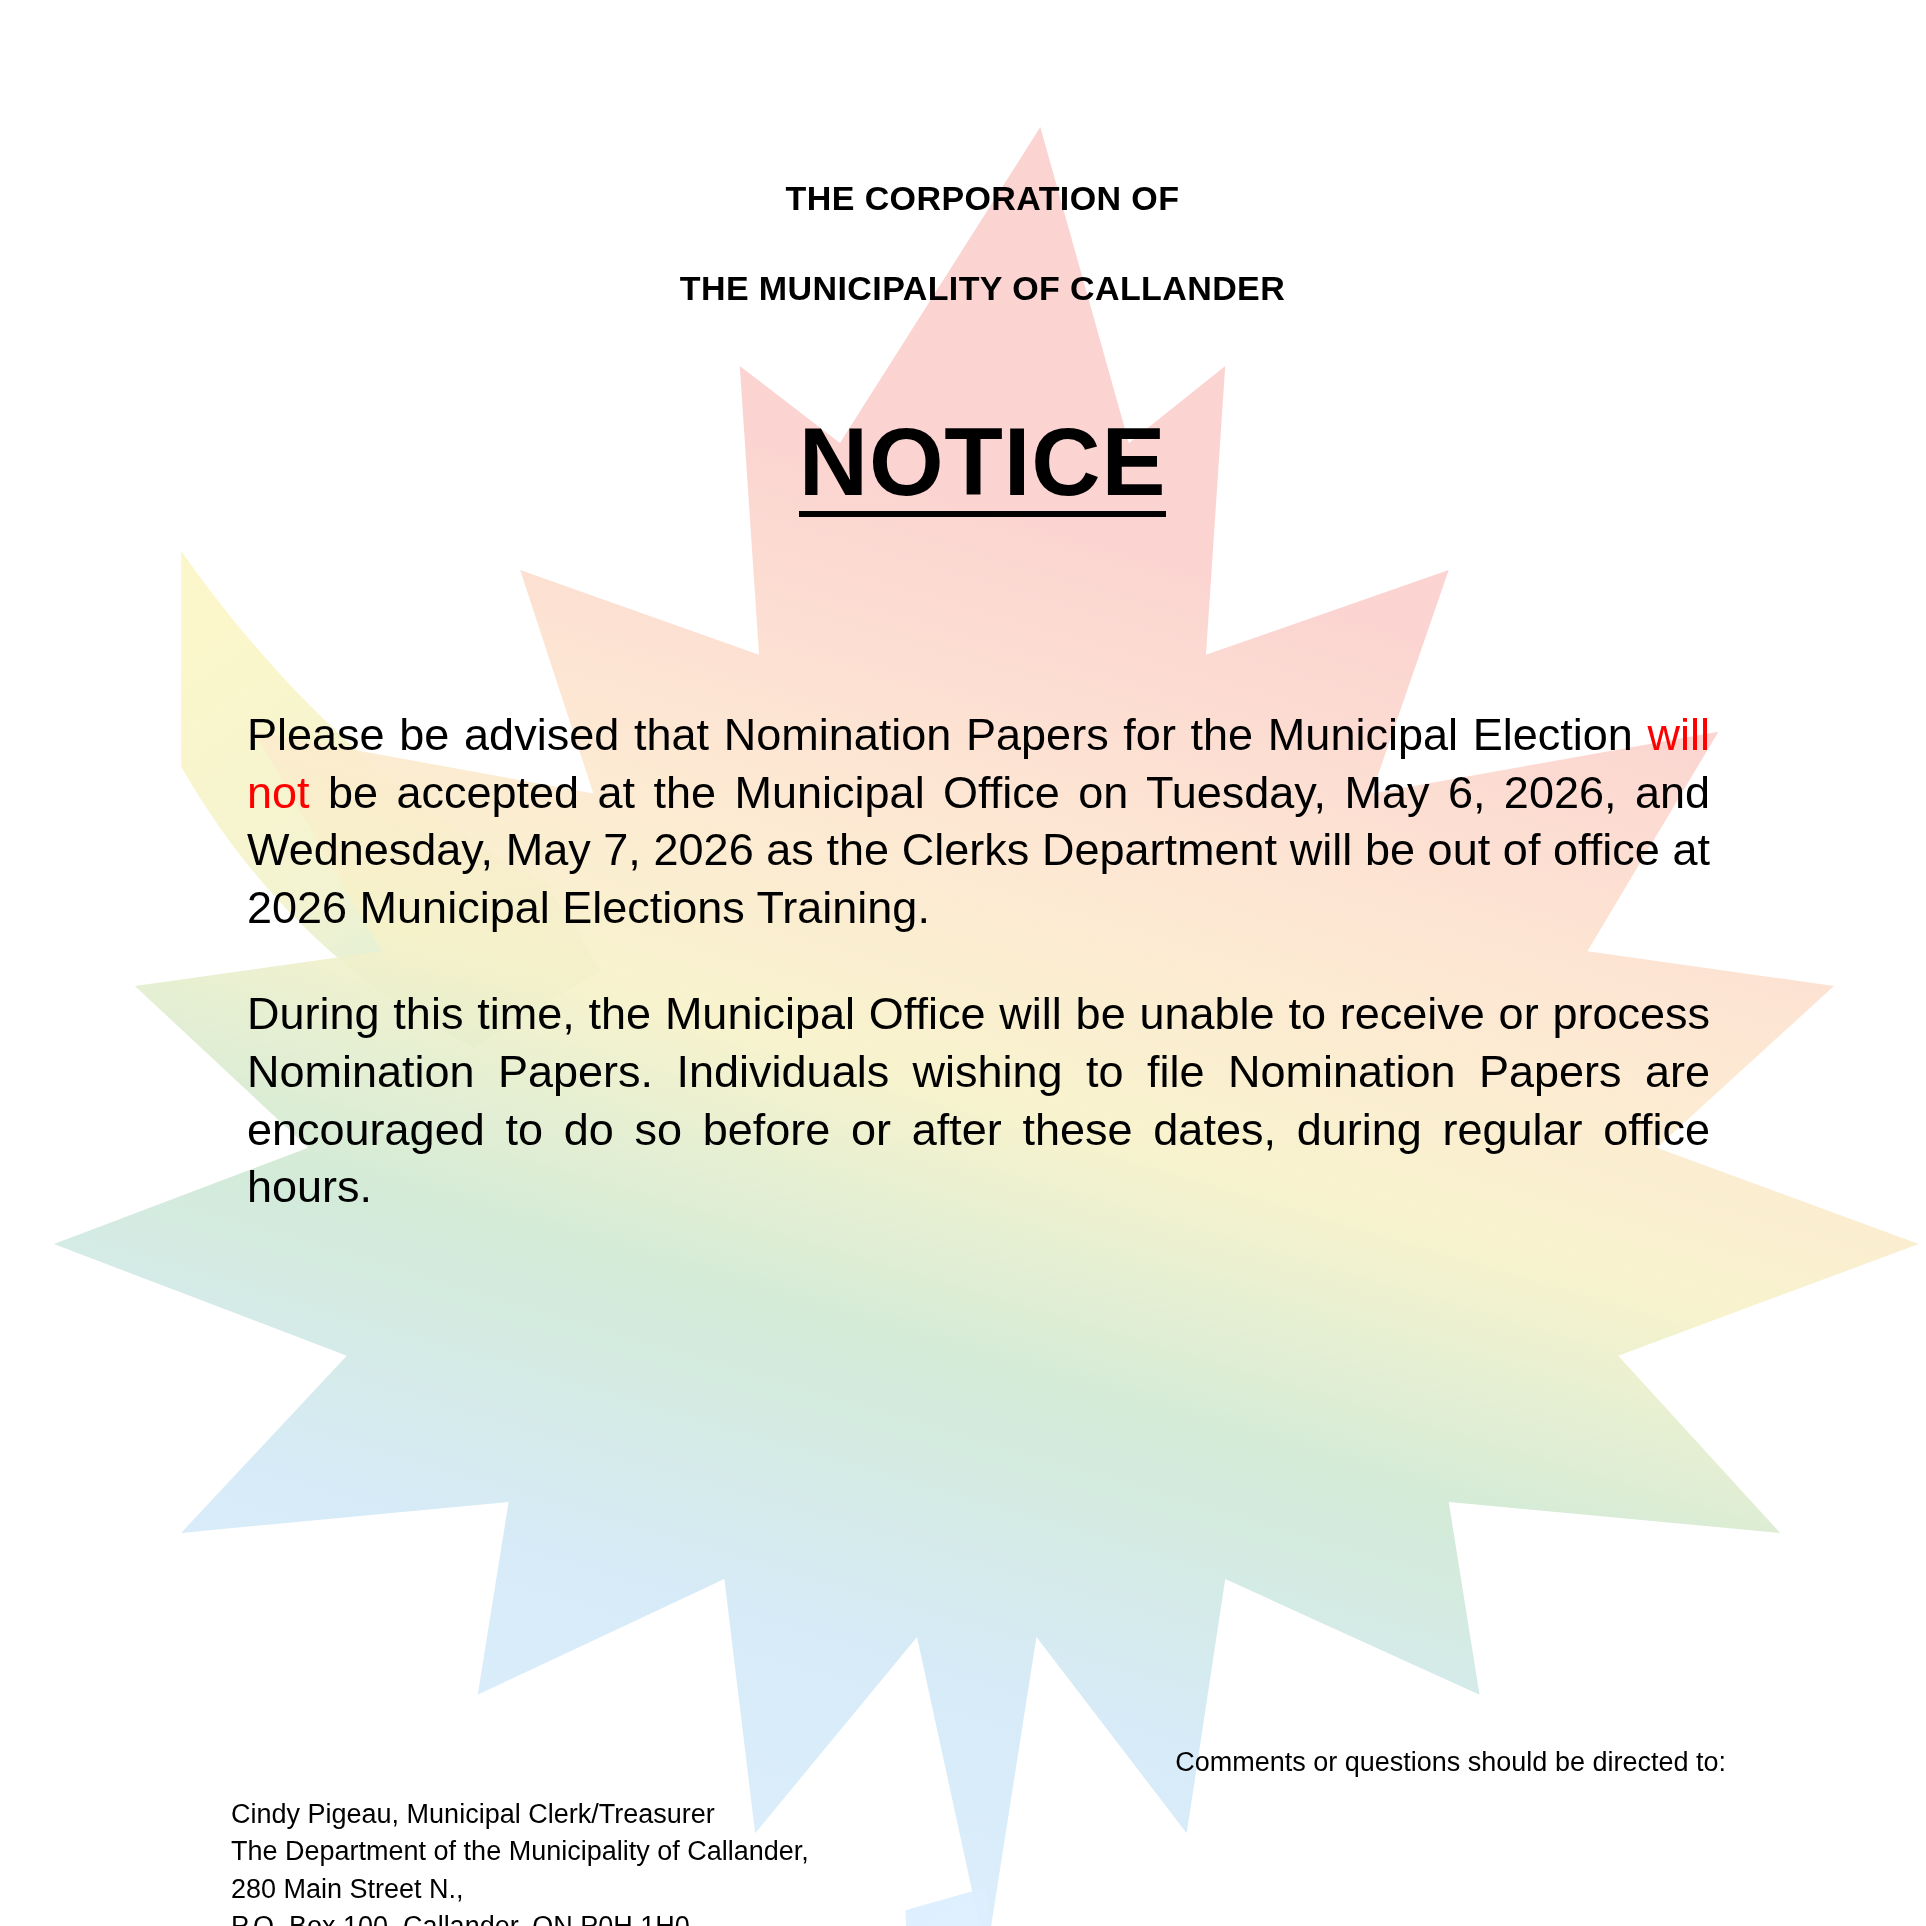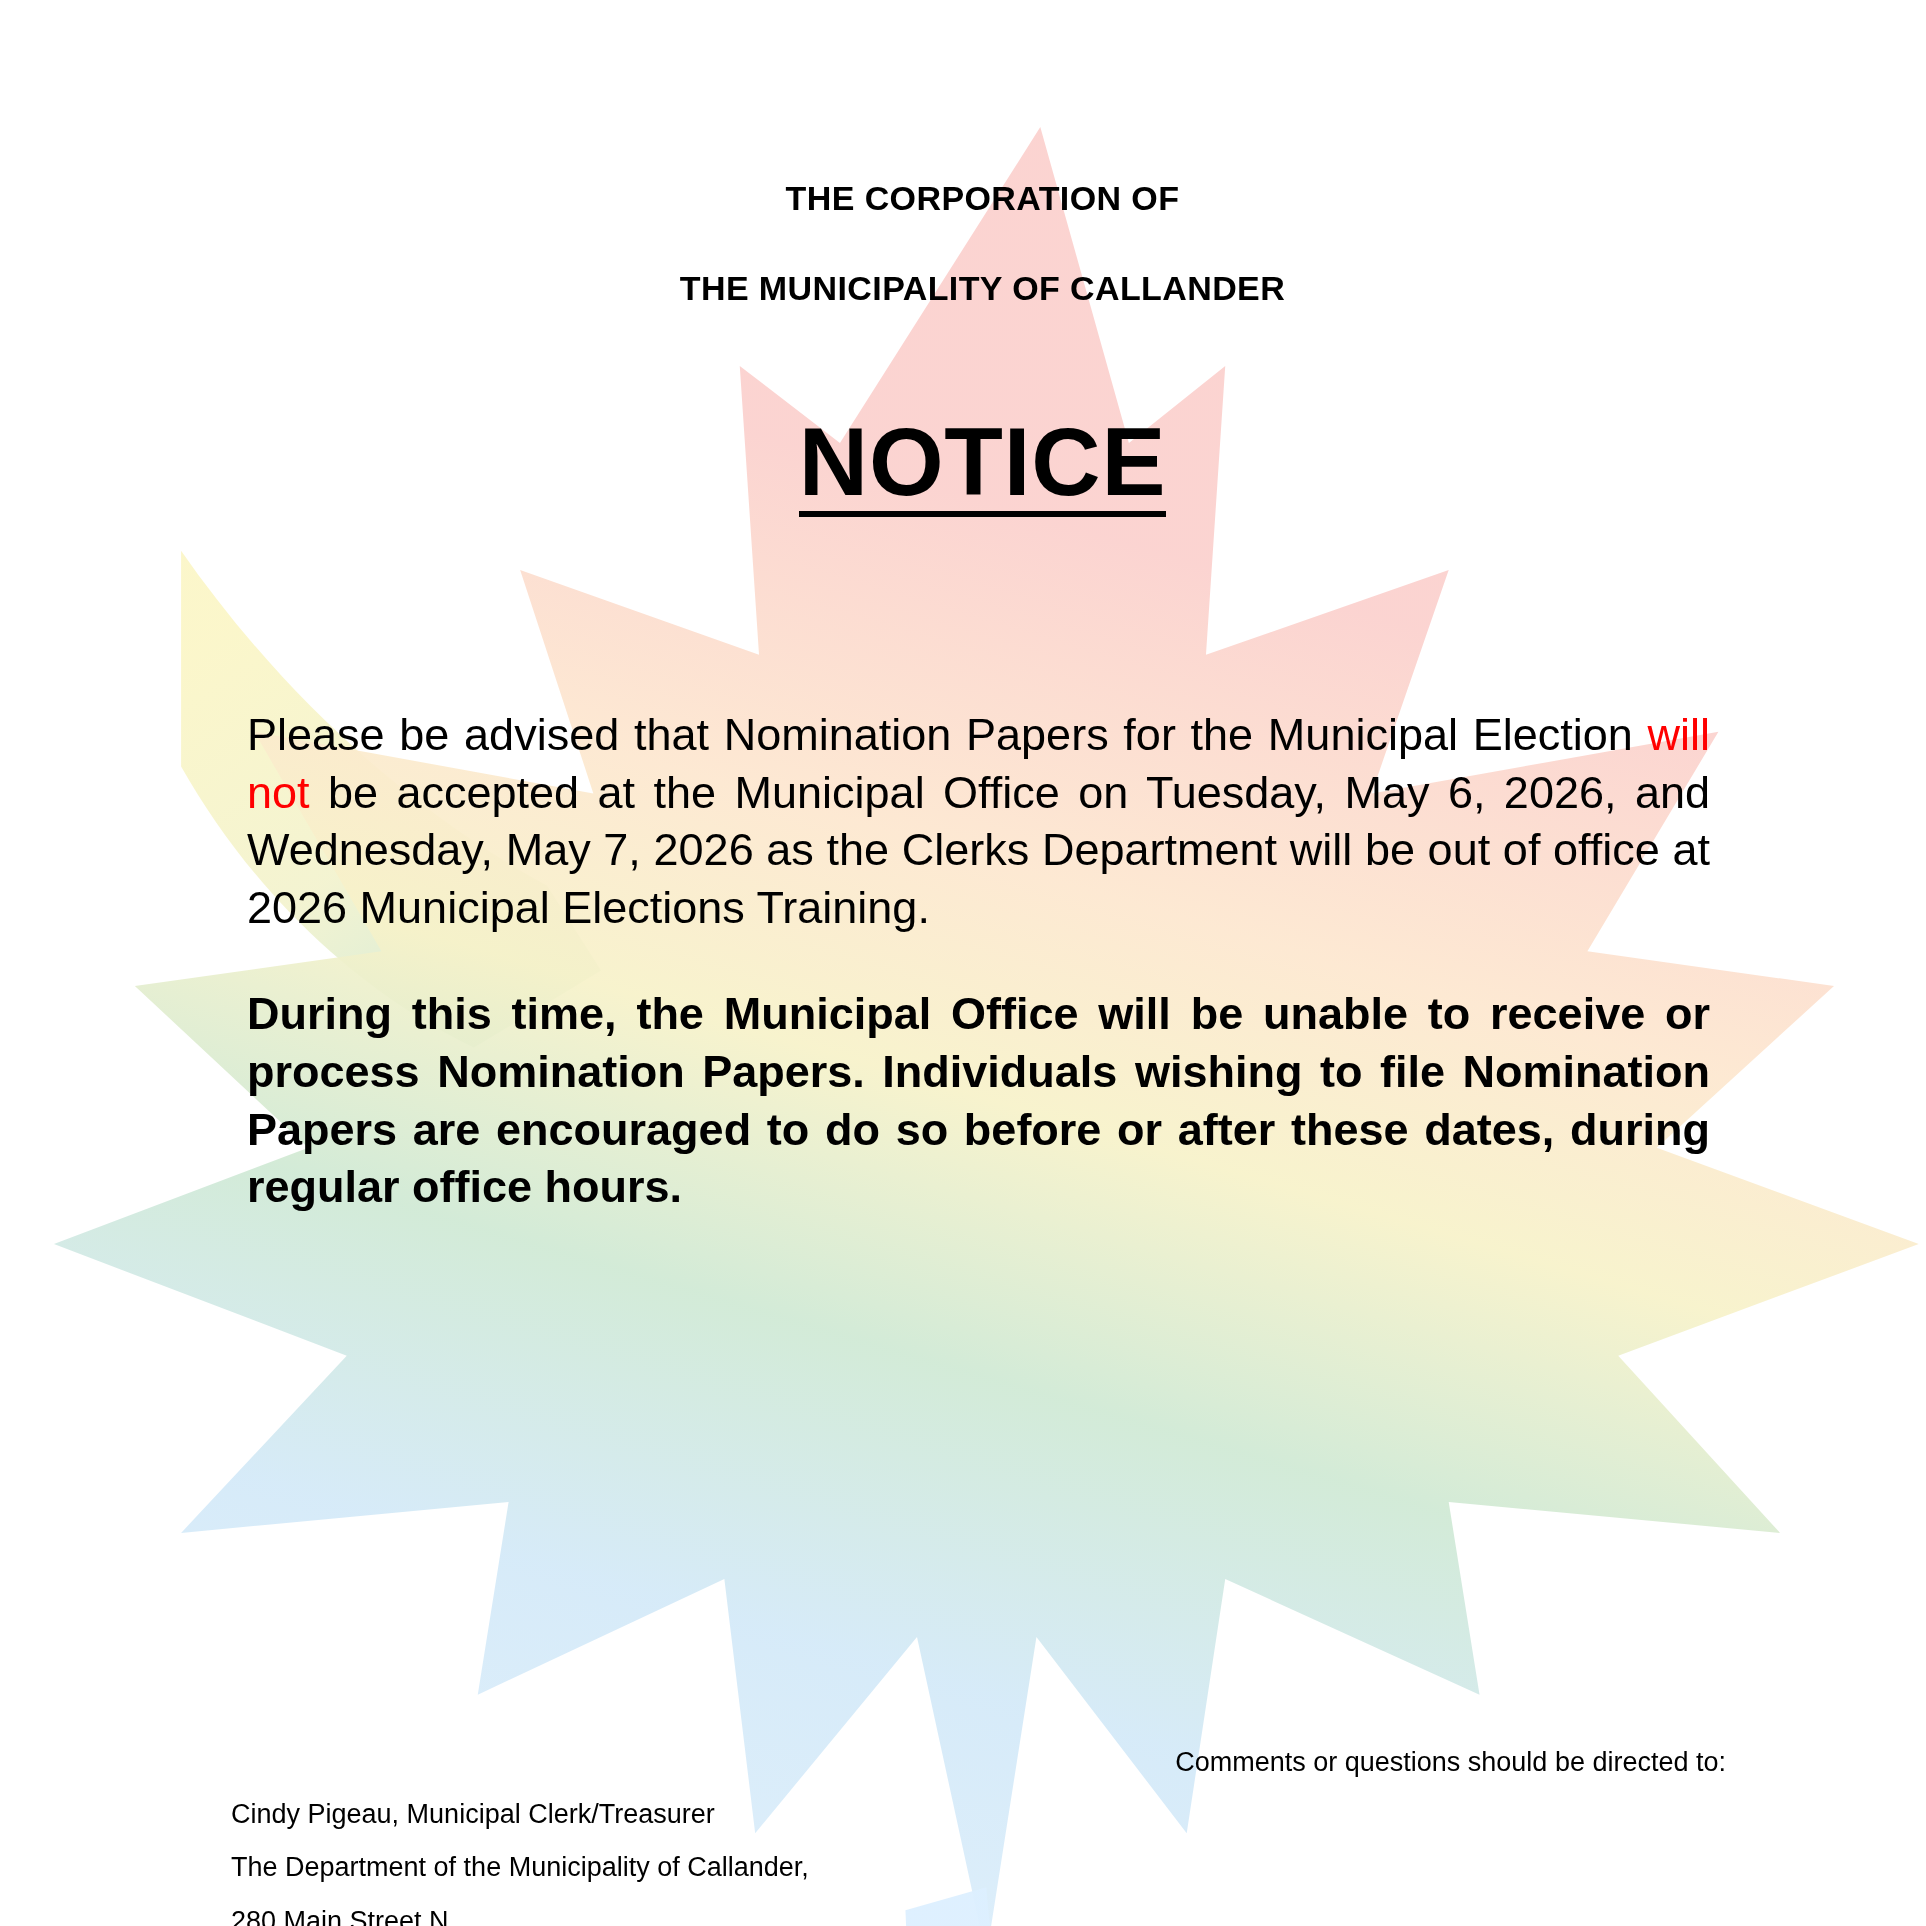--- a/index.html
+++ b/index.html
@@ -92,42 +92,41 @@
     text-justify: inter-word;
     color: #000;
   }
   p.para.second {
     margin-top: 49px;
     text-align: left;
   }
   p.para.second .just {
     display: block;
     text-align: justify;
-    font-weight: bold;
   }
   .redword { color: #ff0000; }
 
   .contact-block {
     position: absolute;
     left: 231px;
     top: 1749px;
     width: 1495px;
   }
   .contact-intro {
     font-size: 27px;
     line-height: 1.0;
     margin: 0 0 20px 0;
     text-align: right;
   }
   .contact-lines {
     font-size: 27px;
     line-height: 1.38;
     margin: 0;
   }
-  .contact-lines div { white-space: nowrap; margin-top: 16px; }
+  .contact-lines div { white-space: nowrap; }
 </style>
 </head>
 <body>
 
 <div class="page">
 
   <svg class="watermark" viewBox="0 0 5100 6600" preserveAspectRatio="none" aria-hidden="true">
     <defs>
       <linearGradient id="leafGrad" x1="0.62" y1="0" x2="0.32" y2="1">
         <stop offset="0.00" stop-color="#fbd0cd"></stop>

